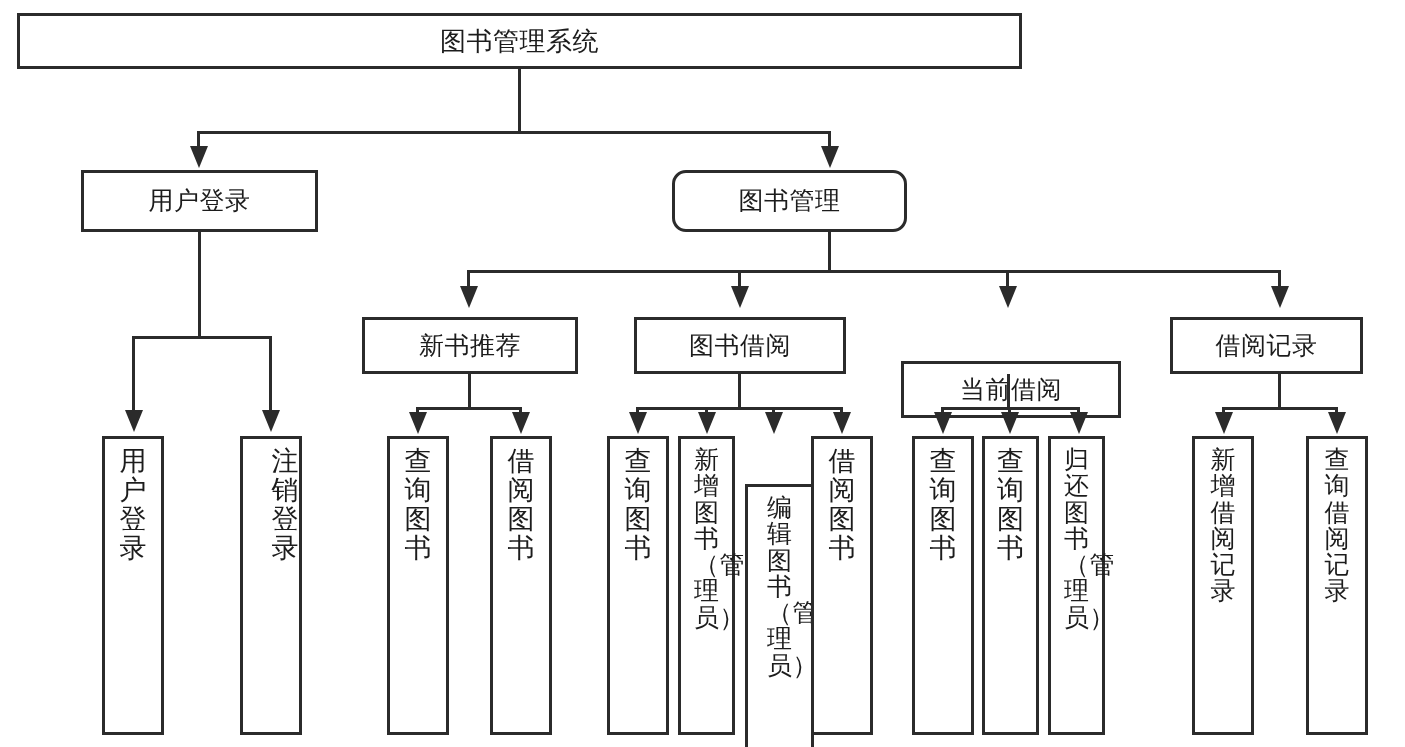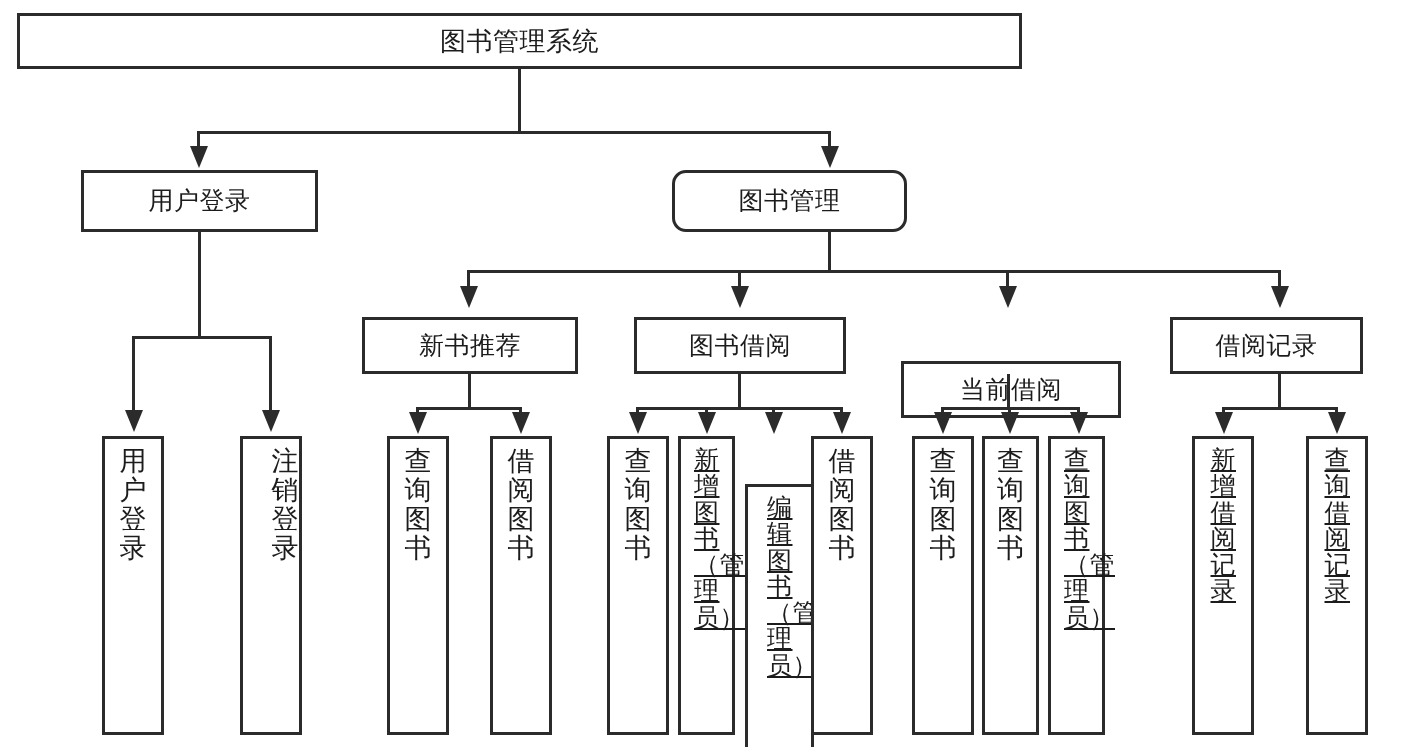--- a/index.html
+++ b/index.html
@@ -52,21 +52,20 @@
     font-size: 27px;
     line-height: 1.07;
     width: 1em;
     word-break: break-all;
     white-space: normal;
     text-align: center;
   }
   .node.vert.small .label {
     font-size: 25px;
     line-height: 1.05;
-    text-decoration: underline;
   }
 
   
   .ln {
     position: absolute;
     background: #2b2b2b;
   }
   .ln.v { width: 3px; }
   .ln.h { height: 3px; }
 
@@ -208,21 +207,21 @@
     <span class="label">借阅图书</span>
   </div>
 
   <div class="node vert" style="left:912px; top:436px; width:62px; height:299px;">
     <span class="label">查询图书</span>
   </div>
   <div class="node vert" style="left:982px; top:436px; width:57px; height:299px;">
     <span class="label">查询图书</span>
   </div>
   <div class="node vert small" style="left:1048px; top:436px; width:57px; height:299px;">
-    <span class="label">查询图书（管理员）</span>
+    <span class="label">归还图书（管理员）</span>
   </div>
 
   <div class="node vert small" style="left:1192px; top:436px; width:62px; height:299px;">
     <span class="label">新增借阅记录</span>
   </div>
   <div class="node vert small" style="left:1306px; top:436px; width:62px; height:299px;">
     <span class="label">查询借阅记录</span>
   </div>
 
 

